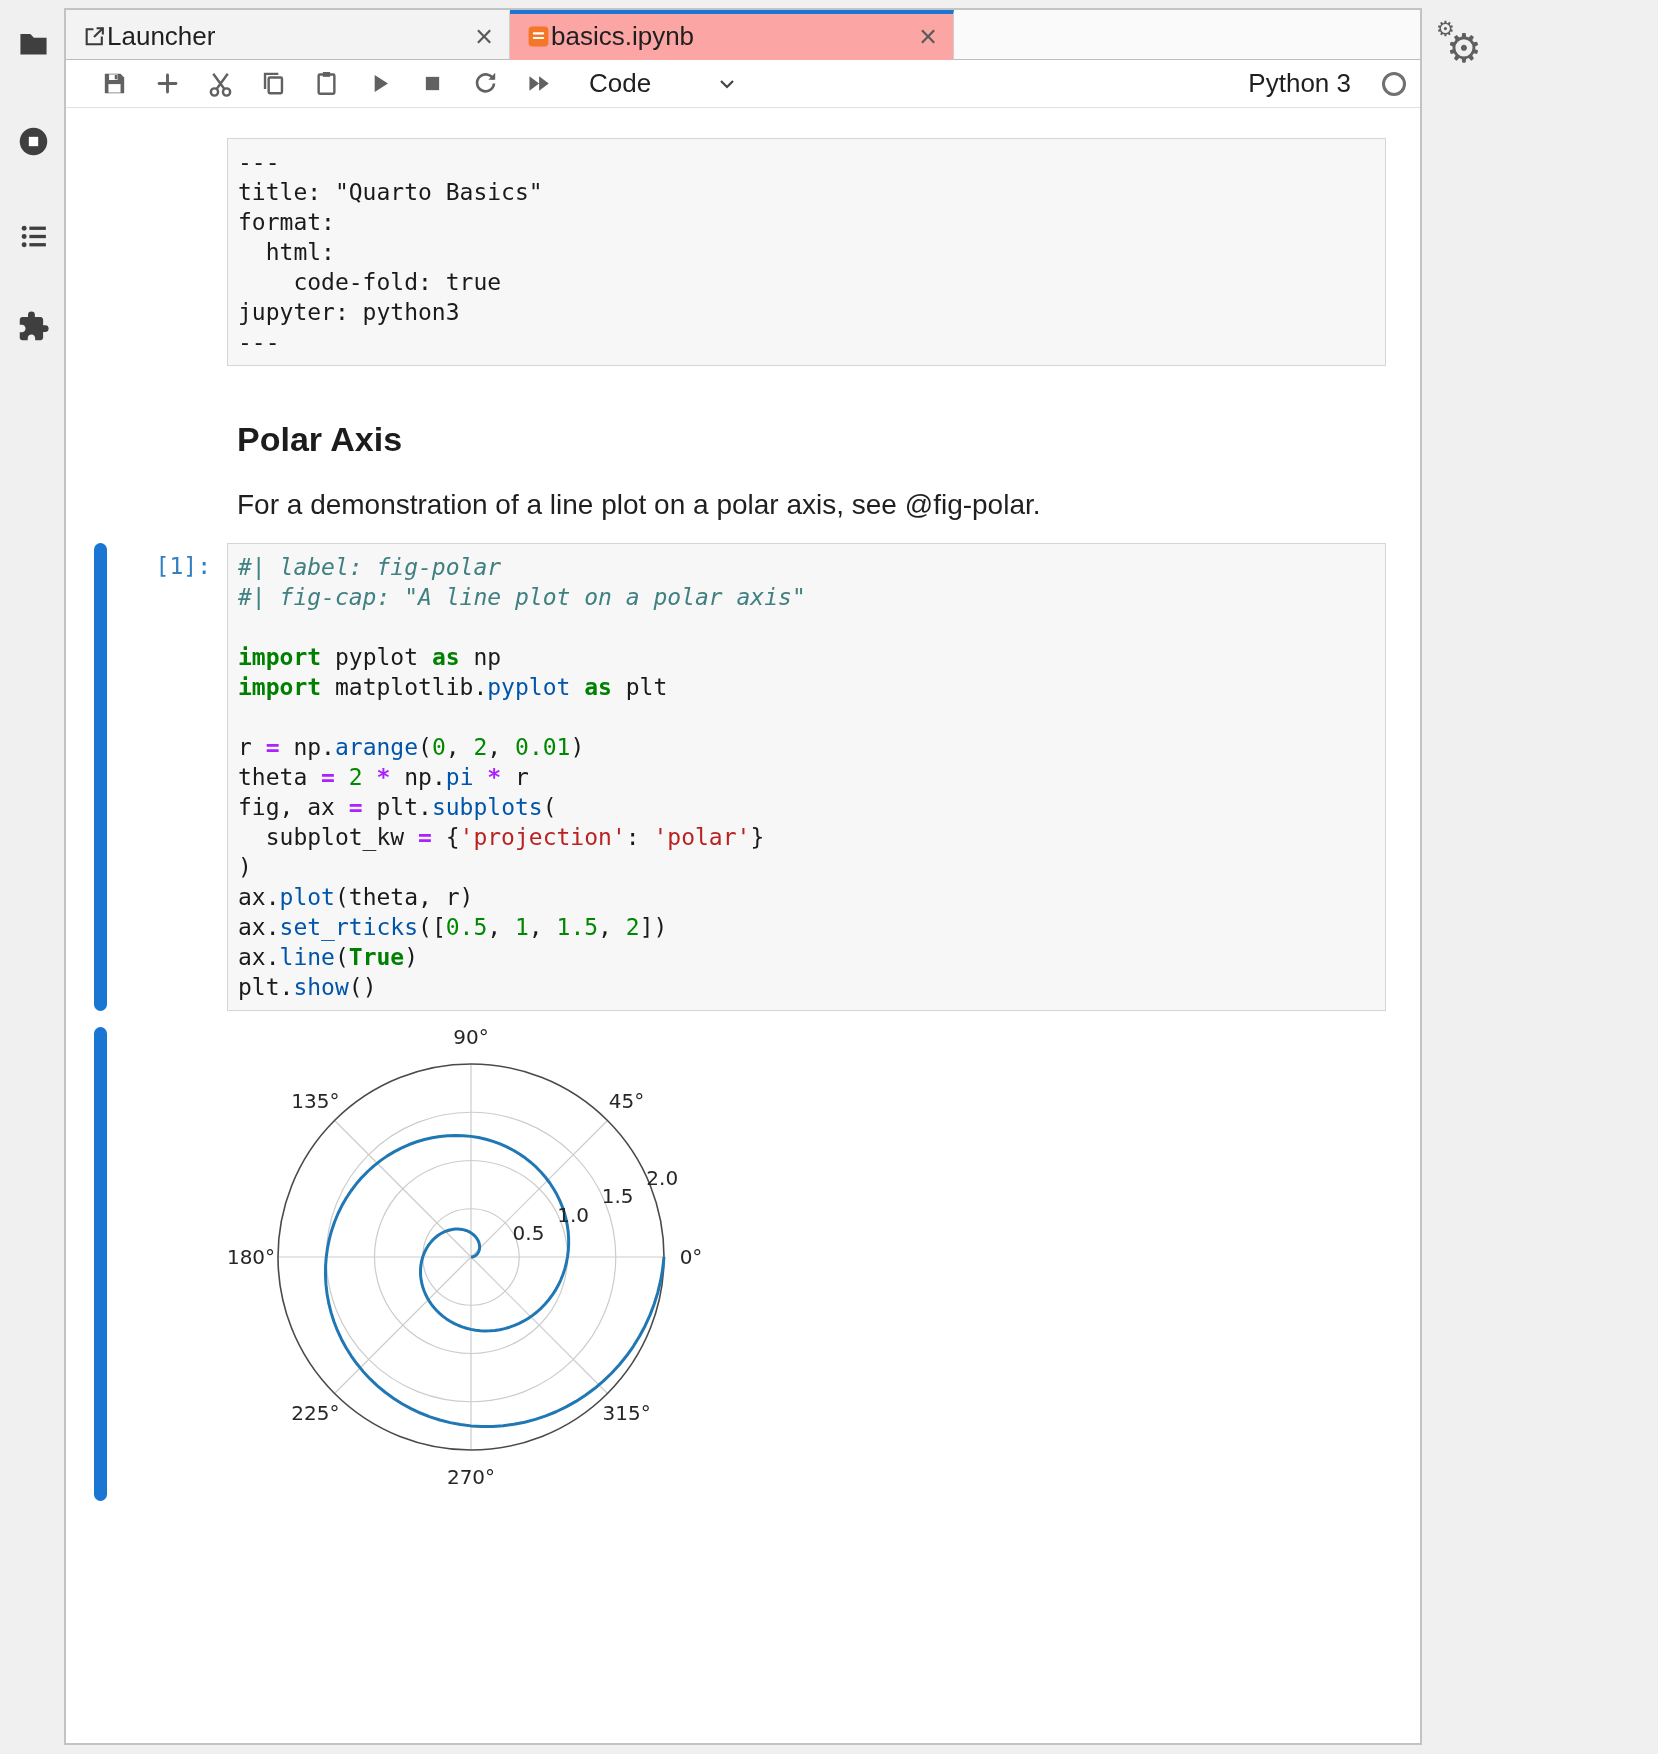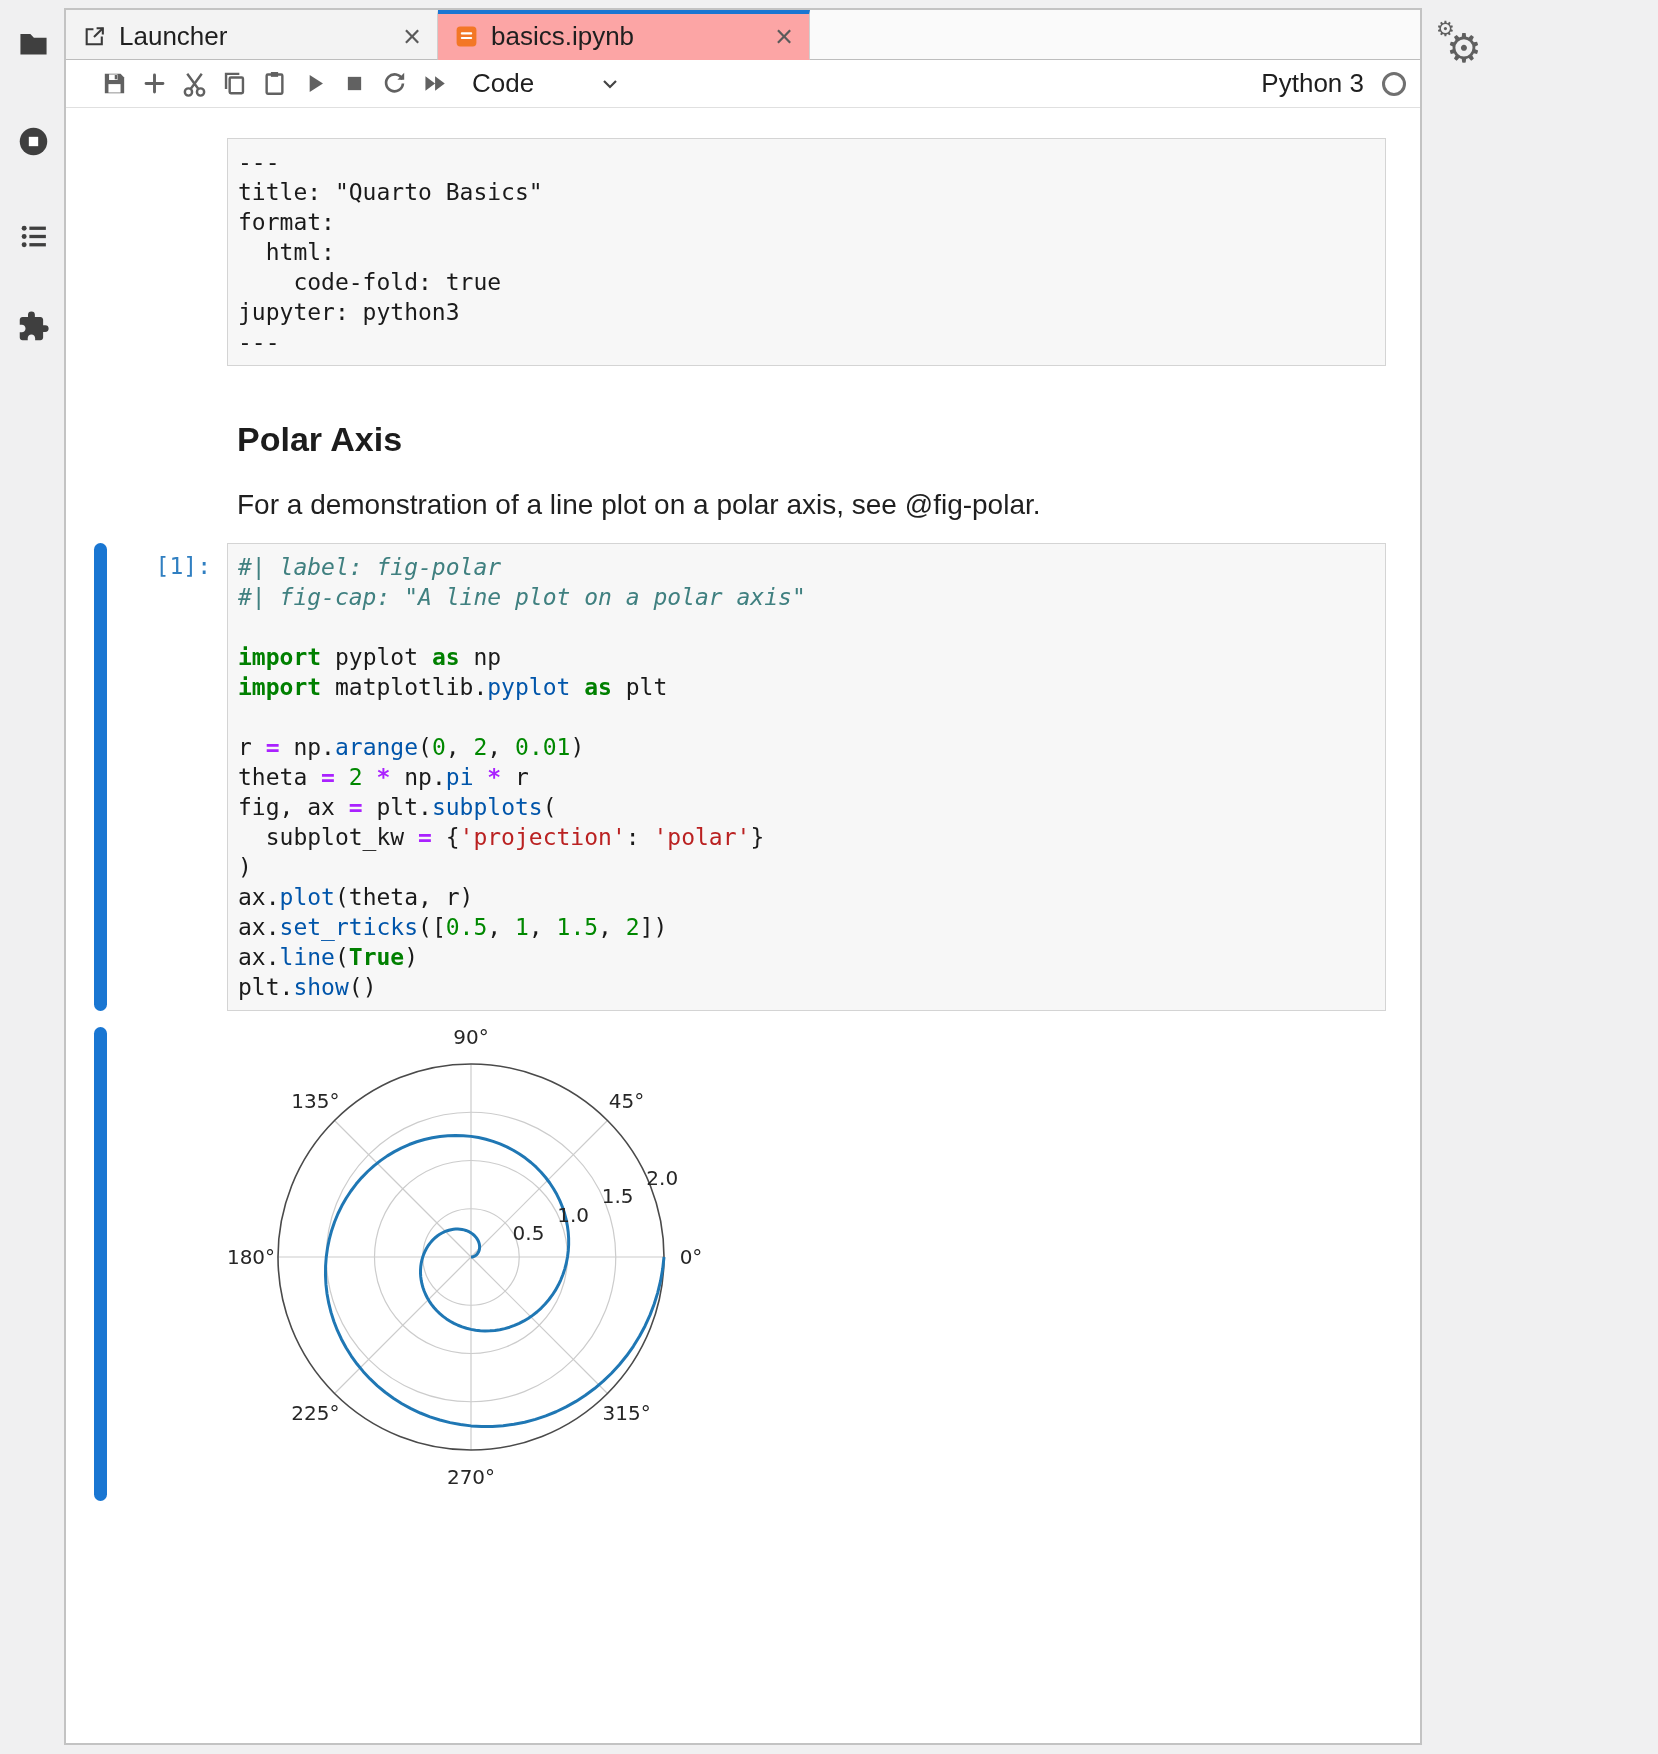--- a/index.html
+++ b/index.html
@@ -22,35 +22,35 @@
   
   .window{
     position:absolute;left:64px;top:8px;width:1358px;height:1737px;
     background:#ffffff;border:2px solid #c3c3c3;box-sizing:border-box;
     display:flex;flex-direction:column;
   }
 
   
   .tabbar{height:50px;display:flex;align-items:stretch;background:#fafafa;flex:none;}
   .tab{
-    width:372px;display:flex;align-items:center;gap:12px;
+    width:444px;display:flex;align-items:center;
     padding:0 12px 0 16px;box-sizing:border-box;
     font-size:26px;color:#1f1f1f;background:#f3f3f3;
     border-top:4px solid transparent;
     border-bottom:1px solid #bdbdbd;border-right:1px solid #cfcfcf;
   }
   .tab.active{background:#fca5a5;border-bottom-color:transparent;border-top-color:#1976d2;}
   .tab-label{flex:1;white-space:nowrap;overflow:hidden;}
   .tab-close{font-size:31px;color:#5a5a5a;line-height:1;padding:0 4px;}
   .tab-icon{display:flex;align-items:center;}
   .tab-icon svg{width:25px;height:25px;}
   .tab-filler{flex:1;background:#fafafa;border-bottom:1px solid #bdbdbd;}
 
   
-  .toolbar{height:47px;display:flex;align-items:center;padding:0 14px 0 28px;
+  .toolbar{height:47px;display:flex;align-items:center;padding:0 14px 0 28px;gap:13px;
     border-bottom:1px solid #e0e0e0;flex:none;background:#fff;}
   .tb-btn{width:40px;height:40px;display:flex;align-items:center;justify-content:center;flex:none;}
   .tb-btn svg{width:29px;height:29px;}
   .mode-select{margin-left:12px;width:150px;display:flex;align-items:center;justify-content:space-between;
     font-size:26px;color:#1f1f1f;padding:0 6px;}
   .mode-select svg{width:24px;height:24px;}
   .tb-spacer{flex:1;}
   .kernel-name{font-size:26px;color:#1f1f1f;margin-right:18px;white-space:nowrap;}
   .kernel-status{width:24px;height:24px;border:3px solid #707070;border-radius:50%;box-sizing:border-box;flex:none;}
 

